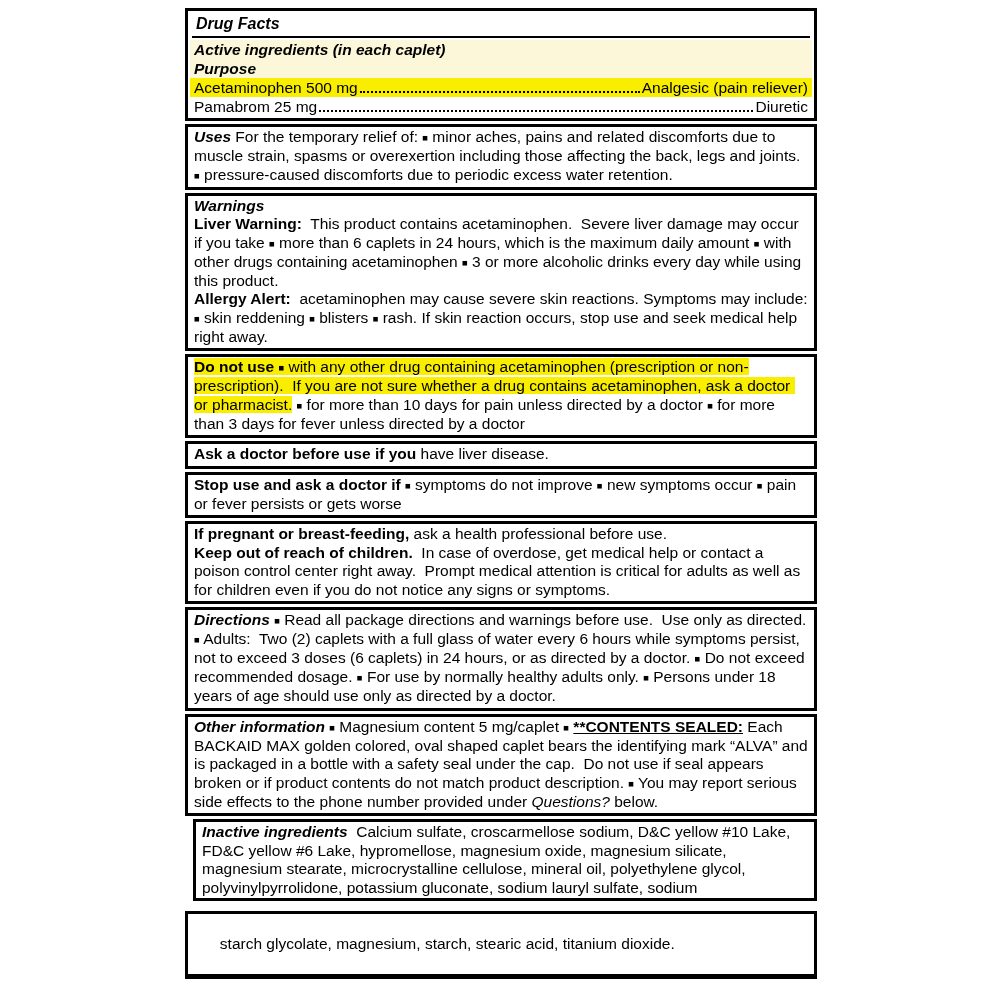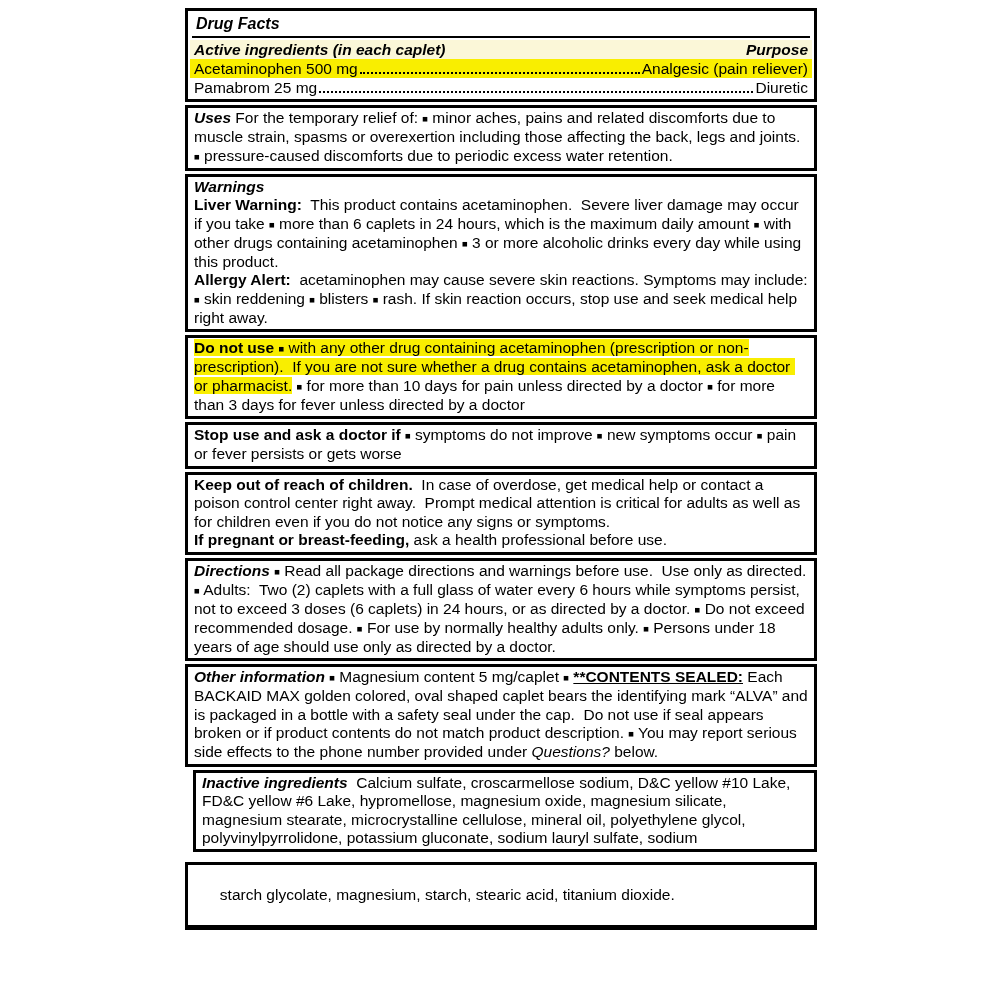--- a/index.html
+++ b/index.html
@@ -31,25 +31,25 @@
   .title{
     font-size:16px; line-height:23px;
     font-weight:bold; font-style:italic;
     padding-left:2px;
   }
   .rule{
     border-bottom:2px solid #000;
     margin:1px -2px 2px -2px;
   }
   .ai-head{
-    display:flex; justify-content:space-between;
+    display:flex; justify-content:center;
     font-weight:bold; font-style:italic;
     line-height:19px;
     background:var(--wash);
-    margin:0 -4px; padding:0 4px;
+    margin:0 -4px; padding:0 4px;flex-direction:column;
   }
   .ing-row{
     display:flex; align-items:flex-end;
     line-height:19px;
     margin:0 -4px; padding:0 4px;
   }
   .ing-row .leader{
     flex:1;
     border-bottom:2px dotted #000;
     margin:0 2px 4px 2px;
@@ -98,29 +98,32 @@
   <section class="box">
     <div class="p"><span class="b i">Warnings</span></div>
     <div class="p"><span class="b">Liver Warning:</span><span>  This product contains acetaminophen.  Severe liver damage may occur if you take <span class="sq">■</span> more than 6 caplets in 24 hours, which is the maximum daily amount <span class="sq">■</span> with other drugs containing acetaminophen <span class="sq">■</span> 3 or more alcoholic drinks every day while using this product.</span></div>
     <div class="p"><span class="b">Allergy Alert:</span><span>  acetaminophen may cause severe skin reactions. Symptoms may include: <span class="sq">■</span> skin reddening <span class="sq">■</span> blisters <span class="sq">■</span> rash. If skin reaction occurs, stop use and seek medical help right away.</span></div>
   </section>
 
   <section class="box">
     <div class="p"><span class="b mk">Do not use</span><span class="mk"> <span class="sq">■</span> with any other drug containing acetaminophen (prescription or non-prescription).  If you are not sure whether a drug contains acetaminophen, ask a doctor or pharmacist.</span><span> <span class="sq">■</span> for more than 10 days for pain unless directed by a doctor <span class="sq">■</span> for more than 3 days for fever unless directed by a doctor</span></div>
   </section>
 
+  <section class="box">
+    <div class="p"><span class="b">Ask a doctor before use if you</span><span> have liver disease.</span></div>
+  </section>
 
 
   <section class="box">
     <div class="p"><span class="b">Stop use and ask a doctor if</span><span> <span class="sq">■</span> symptoms do not improve <span class="sq">■</span> new symptoms occur <span class="sq">■</span> pain or fever persists or gets worse</span></div>
   </section>
 
   <section class="box">
+    <div class="p"><span class="b">If pregnant or breast-feeding,</span><span> ask a health professional before use.</span></div>
     <div class="p"><span class="b">Keep out of reach of children.</span><span>  In case of overdose, get medical help or contact a poison control center right away.  Prompt medical attention is critical for adults as well as for children even if you do not notice any signs or symptoms.</span></div>
-    <div class="p"><span class="b">If pregnant or breast-feeding,</span><span> ask a health professional before use.</span></div>
   </section>
 
   <section class="box">
     <div class="p"><span class="b i">Directions</span><span> <span class="sq">■</span> Read all package directions and warnings before use.  Use only as directed. <span class="sq">■</span> Adults:  Two (2) caplets with a full glass of water every 6 hours while symptoms persist, not to exceed 3 doses (6 caplets) in 24 hours, or as directed by a doctor. <span class="sq">■</span> Do not exceed recommended dosage. <span class="sq">■</span> For use by normally healthy adults only. <span class="sq">■</span> Persons under 18 years of age should use only as directed by a doctor.</span></div>
   </section>
 
   <section class="box">
     <div class="p"><span class="b i">Other information</span><span> <span class="sq">■</span> Magnesium content 5 mg/caplet <span class="sq">■</span> </span><span class="b u">**CONTENTS SEALED:</span><span> Each BACKAID MAX golden colored, oval shaped caplet bears the identifying mark “ALVA” and is packaged in a bottle with a safety seal under the cap.  Do not use if seal appears broken or if product contents do not match product description. <span class="sq">■</span> You may report serious side effects to the phone number provided under </span><span class="i">Questions?</span><span> below.</span></div>
   </section>
 

